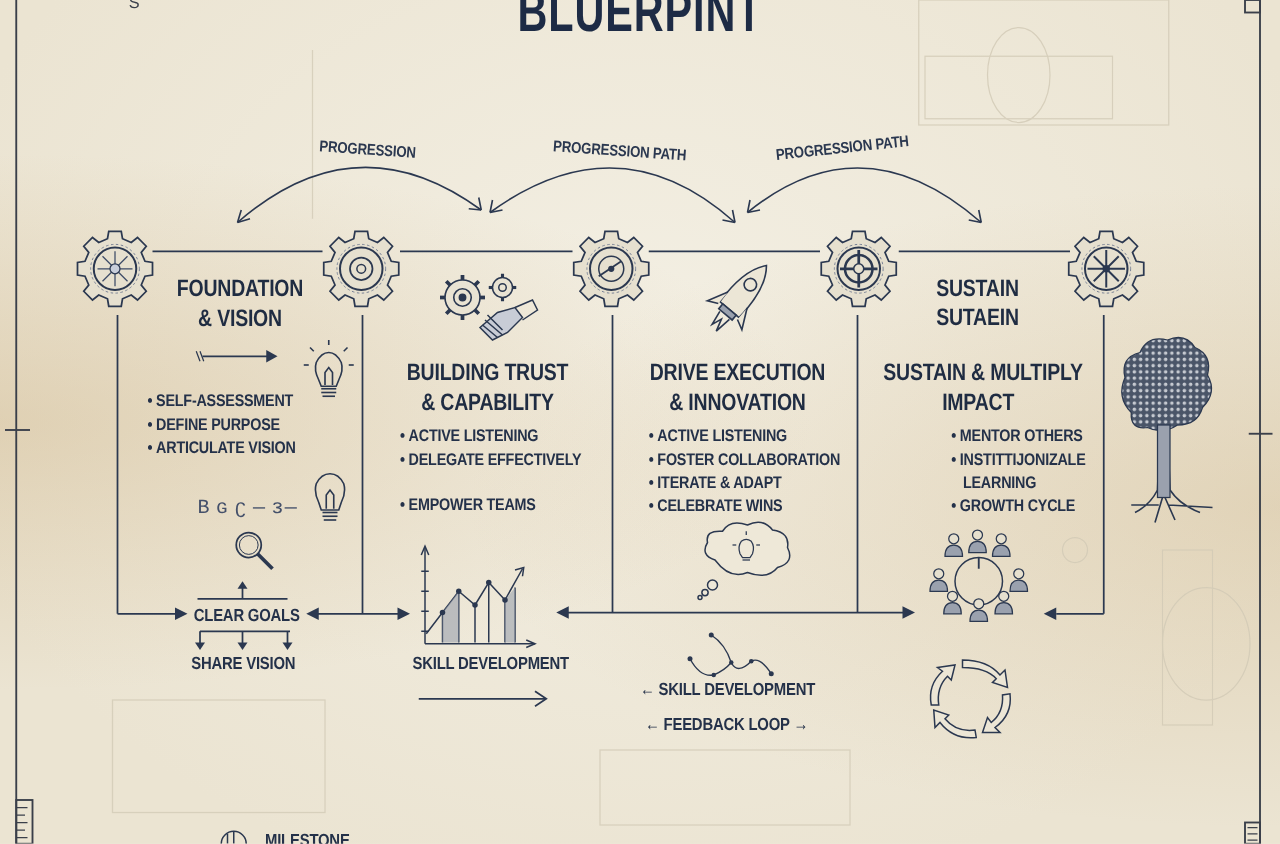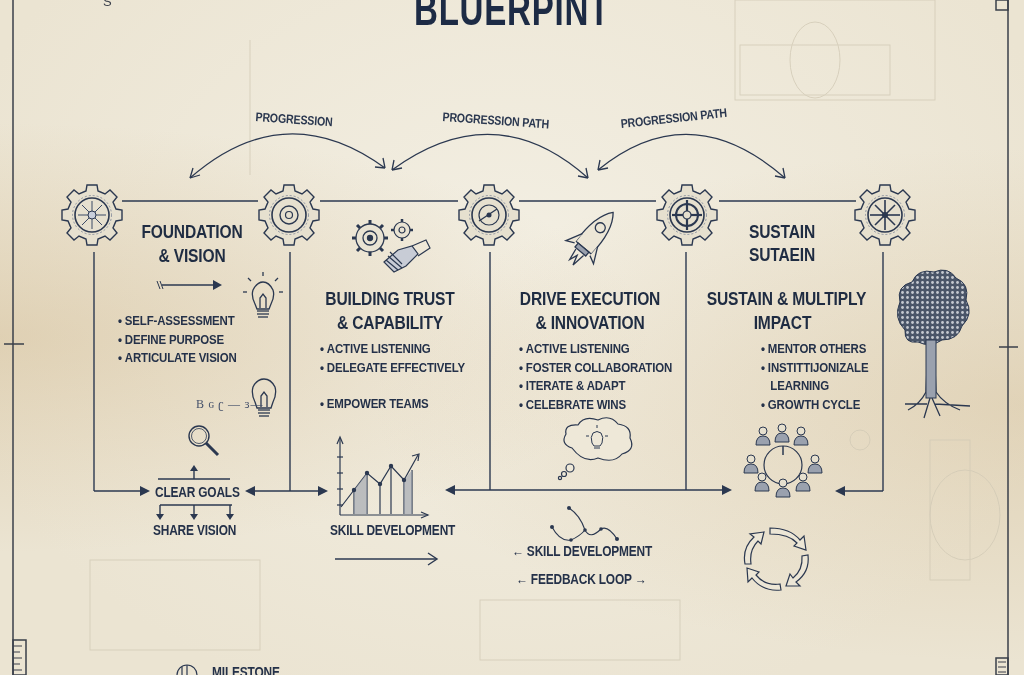--- a/index.html
+++ b/index.html
@@ -222,21 +222,21 @@
       <line x1="-6" y1="17" x2="6" y2="17"></line>
       <line x1="-5" y1="20" x2="5" y2="20"></line>
   </g>
 
   <g stroke="#2b3850" stroke-width="1.4" fill="none" transform="translate(199,436)">
     <circle r="10"></circle>
       <circle r="7.5" stroke-width="0.8"></circle>
     <line x1="7" y1="7" x2="19" y2="19" stroke-width="3"></line>
   </g>
 </svg>
-<div class="abs" style="left:158px; top:397px; font-size:12px; color:#44506a; letter-spacing:1px; font-family:Liberation Serif, serif; white-space:nowrap;margin-left:38px;">B ɢ ʗ — ɜ—</div>
+<div class="abs" style="left:158px; top:397px; font-size:16px; color:#44506a; letter-spacing:1px; font-family:Liberation Mono, monospace; white-space:nowrap;">B ɢ ʗ — ɜ—</div>
 
 <svg class="overlay" width="1024" height="675">
   <g stroke="#2b3850" stroke-width="1.3" fill="#e9e3d3" transform="translate(370,238)">
     <circle r="14"></circle>
       <circle r="7" fill="none"></circle>
       <circle r="2.5" fill="#2b3850"></circle>
     <g stroke-width="3">
         <line x1="0" y1="-14" x2="0" y2="-18"></line>
         <line x1="0" y1="14" x2="0" y2="18"></line>
         <line x1="-14" y1="0" x2="-18" y2="0"></line>

